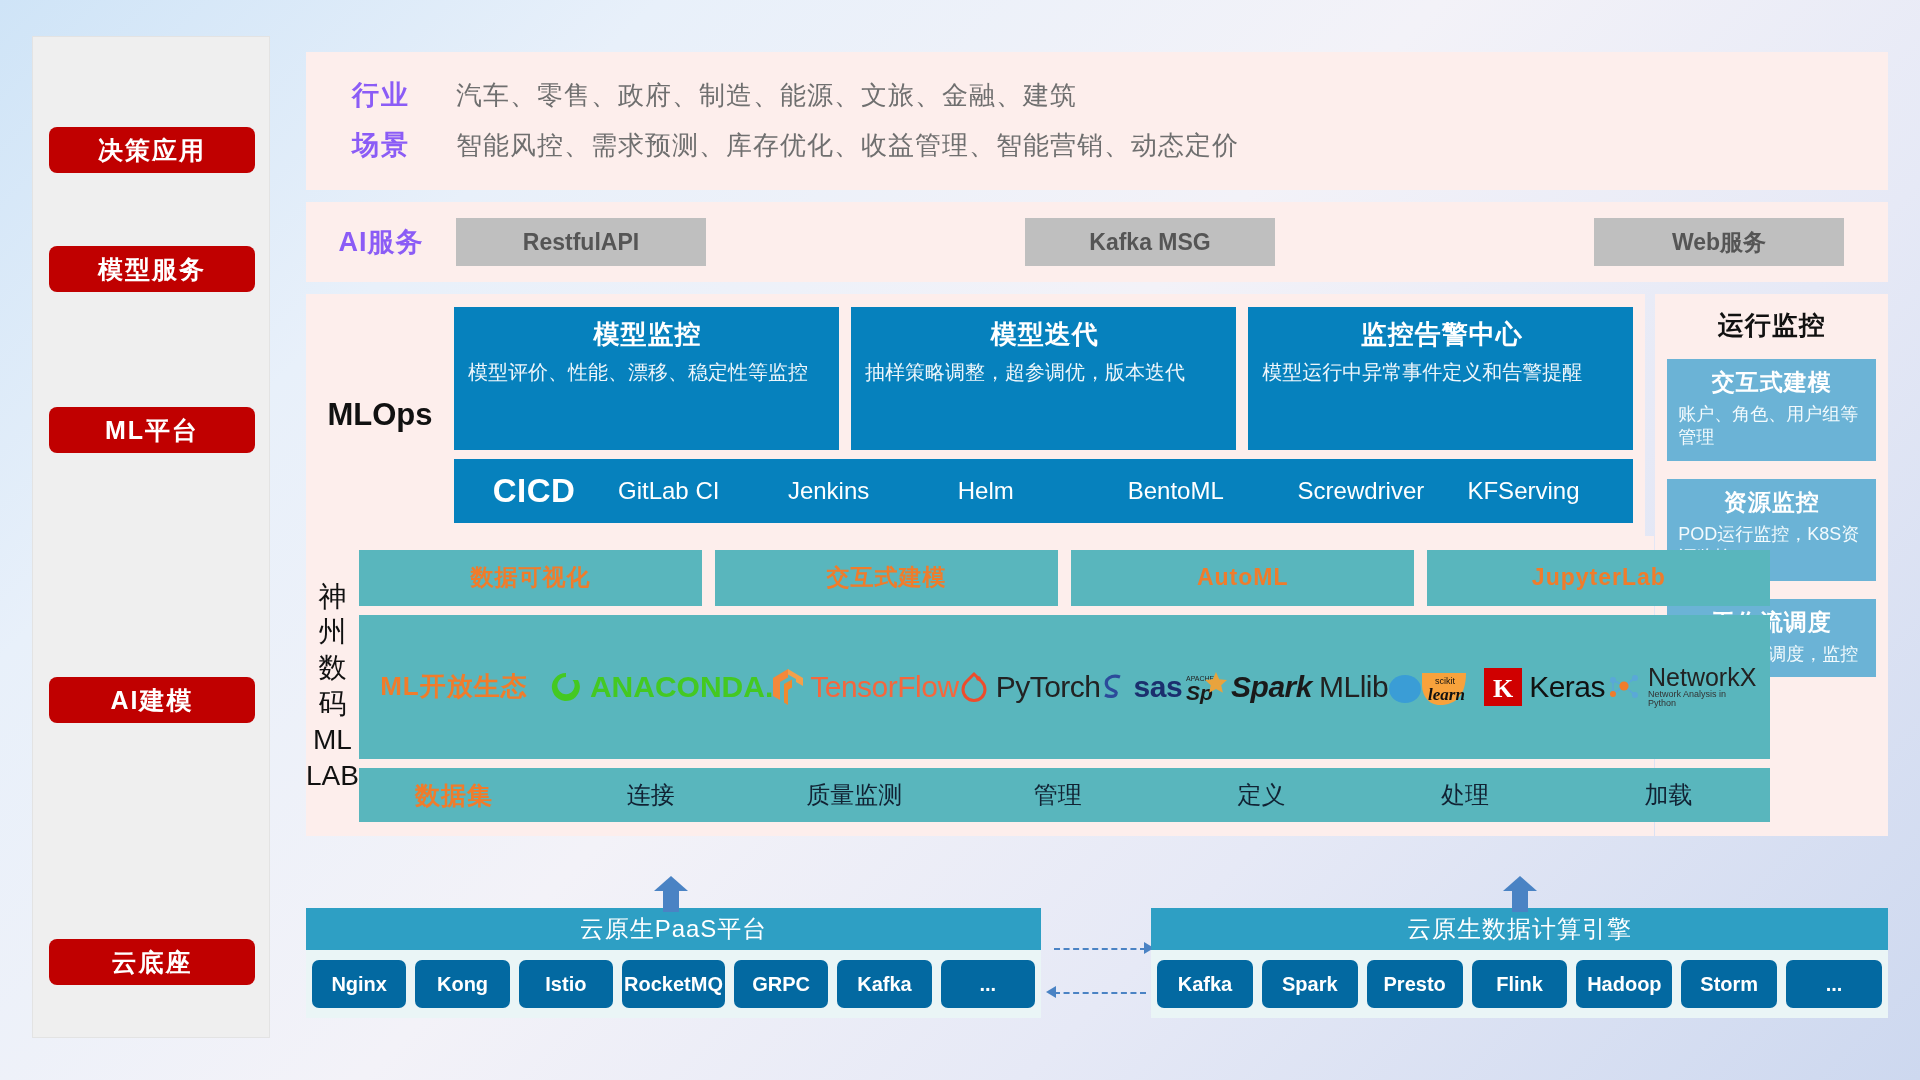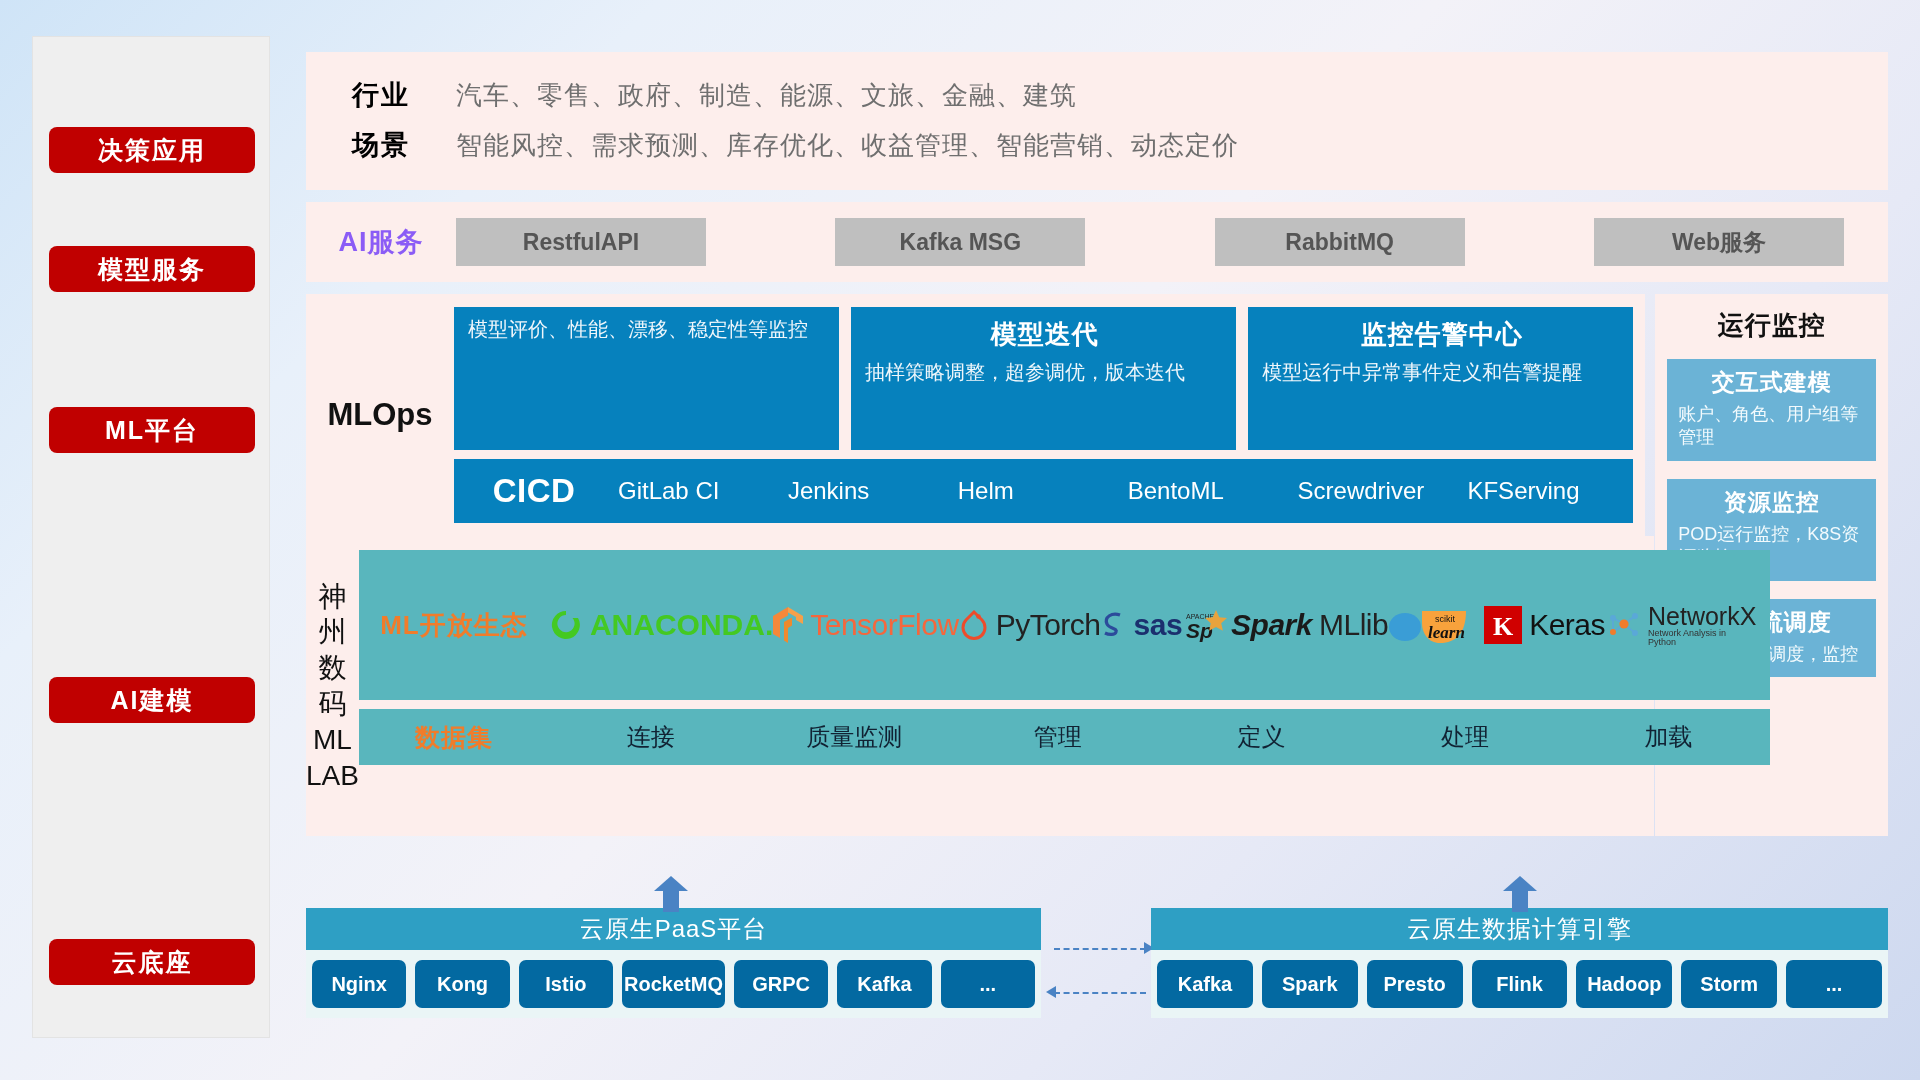--- a/index.html
+++ b/index.html
@@ -25,21 +25,21 @@
   
   #content { position: absolute; left: 306px; top: 52px; width: 1582px; }
 
   .band { background: #fdeeec; position: relative; }
 
   
   #band-apps { height: 138px; padding: 18px 0 0 0; }
   .app-row { display: flex; align-items: center; height: 50px; }
   .app-key {
     width: 150px; text-align: center; font-weight: bold; font-size: 27px;
-    color: #000000; letter-spacing: 2px;
+    color: #8b5cf6; letter-spacing: 2px;
   }
   .app-val { font-size: 26px; color: #6f6f6f; letter-spacing: 1px; }
 
   
   #band-ai { height: 80px; margin-top: 12px; display: flex; align-items: center; }
   .ai-key {
     width: 150px; text-align: center; font-weight: bold;
     font-size: 27px; color: #8b5cf6; letter-spacing: 1px;
   }
   .ai-items { flex: 1; display: flex; justify-content: space-between; padding-right: 44px; }
@@ -201,34 +201,32 @@
   <div class="band" id="band-ai">
     <div class="ai-key">AI服务</div>
     <div class="ai-items">
       <div class="ai-chip">
         <span>RestfulAPI</span>
       </div>
       <div class="ai-chip">
         <span>Kafka MSG</span>
       </div>
       <div class="ai-chip">
-        <span>RabbitMQ</span>
-      </div>
-      <div class="ai-chip">
         <span>Web服务</span>
       </div>
     </div>
   </div>
 
   <div id="band-mlops">
     <div class="band" id="mlops-main">
       <div class="mlops-key">MLOps</div>
       <div id="mlops-body">
         <div id="mlops-cards">
           <div class="mlops-card">
+            <h4>模型监控</h4>
             <p>模型评价、性能、漂移、稳定性等监控</p>
           </div>
           <div class="mlops-card">
             <h4>模型迭代</h4>
             <p>抽样策略调整，超参调优，版本迭代</p>
           </div>
           <div class="mlops-card">
             <h4>监控告警中心</h4>
             <p>模型运行中异常事件定义和告警提醒</p>
           </div>
@@ -264,20 +262,26 @@
     </div>
   </div>
 
   <div id="band-model">
     <div class="band" id="model-main">
       <div class="model-key">
         <span>神州数码</span>
         <span>ML LAB</span>
       </div>
       <div id="model-body">
+        <div id="model-tools">
+          <div class="tool-chip">数据可视化</div>
+          <div class="tool-chip">交互式建模</div>
+          <div class="tool-chip">AutoML</div>
+          <div class="tool-chip">JupyterLab</div>
+        </div>
 
         <div id="eco-row">
           <div class="eco-label">ML开放生态</div>
           <div id="eco-logos">
 
             <div class="logo-row">
               <div class="logo">
                 <svg width="34" height="34" viewBox="0 0 34 34">
                   <path d="M17 3a14 14 0 1 0 12 7h-5.5a8.6 8.6 0 1 1-6.5-3z" fill="#44c922"></path>
                 </svg>

